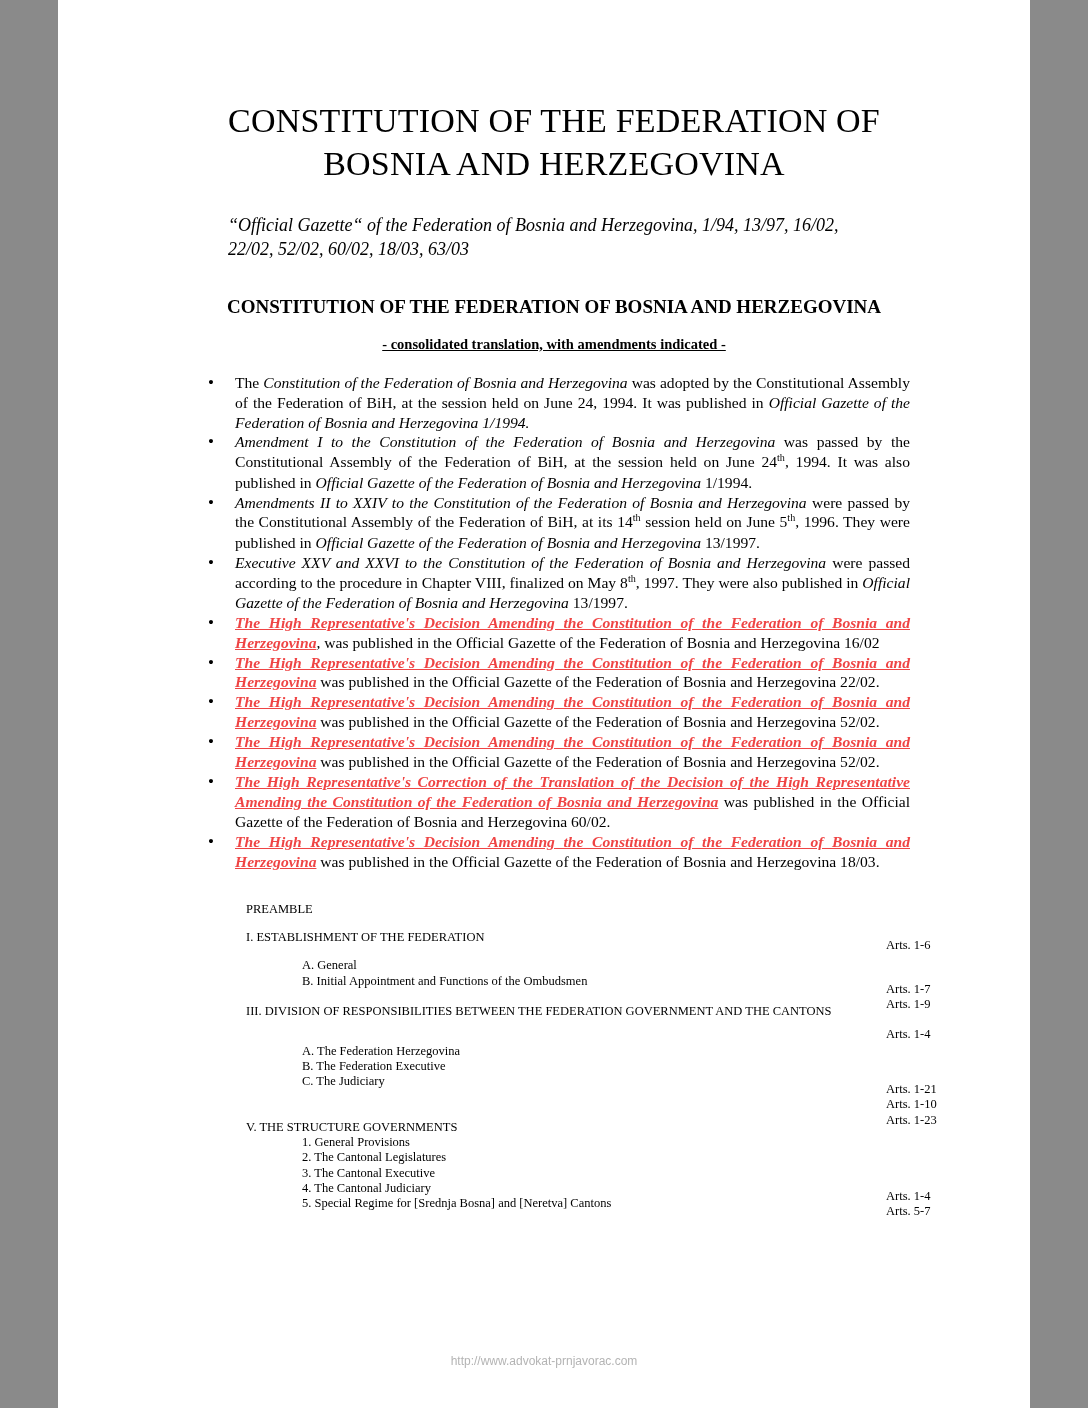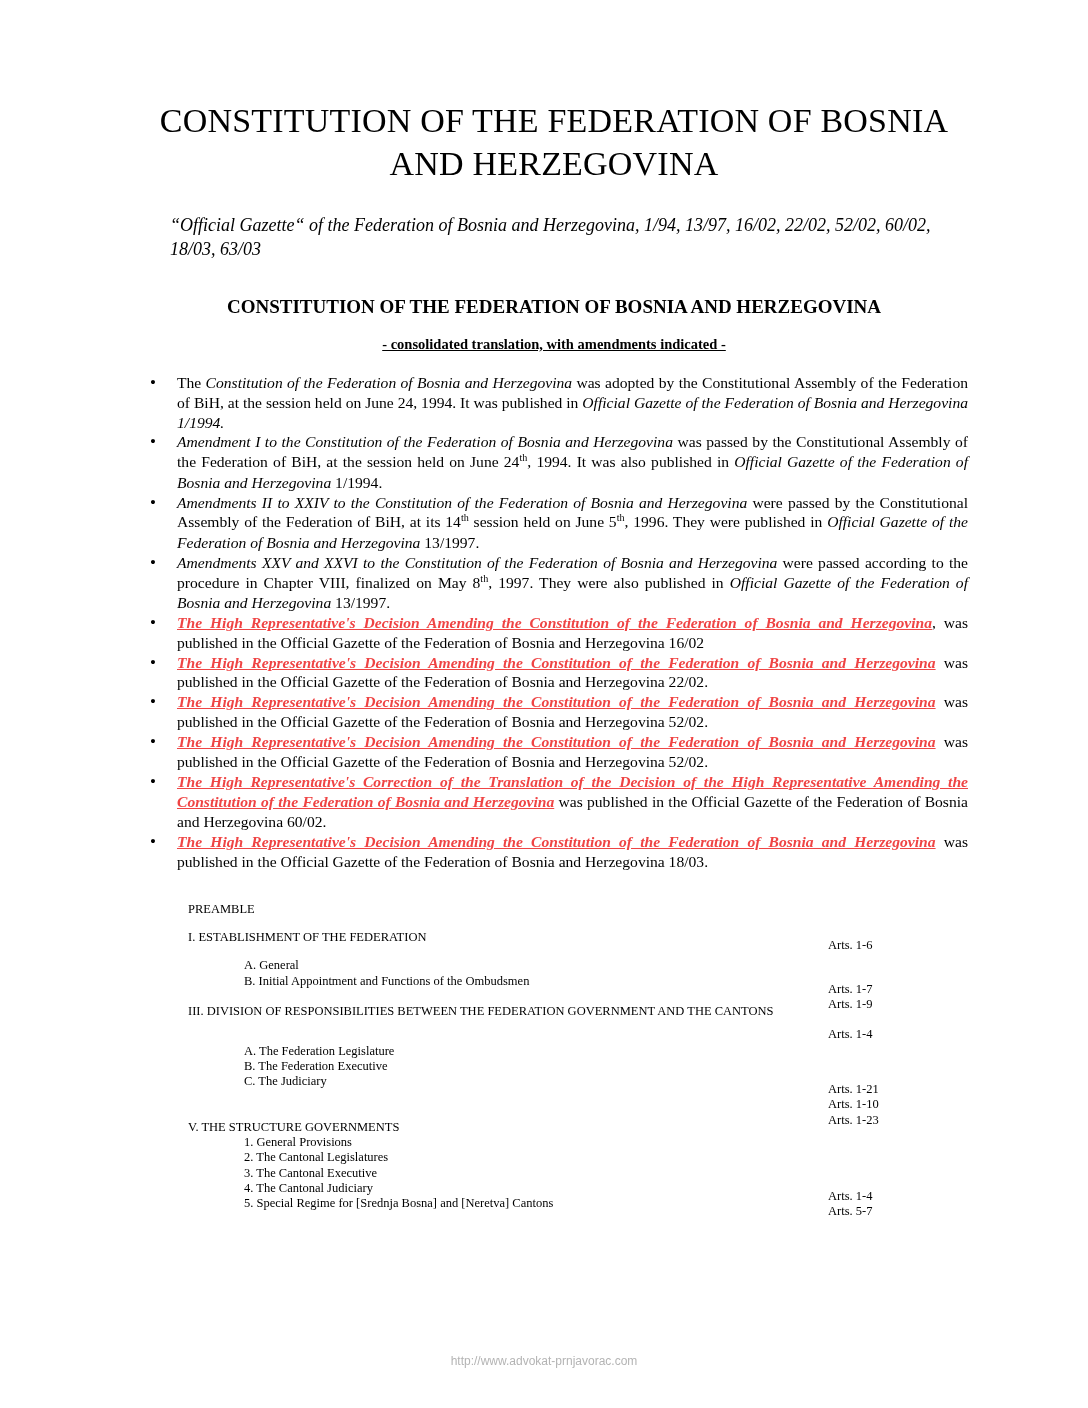--- a/index.html
+++ b/index.html
@@ -1,21 +1,21 @@
 <!DOCTYPE html>
 <html><head>
 <meta charset="utf-8">
 <style>
   html, body {
     margin: 0;
     padding: 0;
     background: #8a8a8a;
   }
   .page {
-    width: 1088px;
+    width: 972px;
     height: 1408px;
     background: #ffffff;
     position: relative;
     margin: 0 auto;
     box-sizing: border-box;
     font-family: "Liberation Serif", serif;
     color: #000000;
     overflow: hidden;
   }
   .content {
@@ -133,41 +133,41 @@
     <div class="gazette">“Official Gazette“ of the Federation of Bosnia and Herzegovina, 1/94, 13/97, 16/02, 22/02, 52/02, 60/02, 18/03, 63/03</div>
 
     <div class="subtitle">CONSTITUTION OF THE FEDERATION OF BOSNIA AND HERZEGOVINA</div>
 
     <div class="subtitle2">- consolidated translation, with amendments indicated -</div>
 
     <ul class="notes" id="notes-list">
         <li><span>The </span><span class="it">Constitution of the Federation of Bosnia and Herzegovina</span><span> was adopted by the Constitutional Assembly of the Federation of BiH, at the session held on June 24, 1994. It was published in </span><span class="it">Official Gazette of the Federation of Bosnia and Herzegovina 1/1994.</span></li>
         <li><span class="it">Amendment I to the Constitution of the Federation of Bosnia and Herzegovina</span><span> was passed by the Constitutional Assembly of the Federation of BiH, at the session held on June 24</span><sup>th</sup><span>, 1994. It was also published in </span><span class="it">Official Gazette of the Federation of Bosnia and Herzegovina</span><span> 1/1994.</span></li>
         <li><span class="it">Amendments II to XXIV to the Constitution of the Federation of Bosnia and Herzegovina</span><span> were passed by the Constitutional Assembly of the Federation of BiH, at its 14</span><sup>th</sup><span> session held on June 5</span><sup>th</sup><span>, 1996. They were published in </span><span class="it">Official Gazette of the Federation of Bosnia and Herzegovina</span><span> 13/1997.</span></li>
-        <li><span class="it">Amendments XXV and XXVI to the Constitution of the Federation of Bosnia and Herzegovina</span><span> were passed according to the procedure in Chapter VIII, finalized on May 8</span><sup>th</sup><span>, 1997. They were also published in </span><span class="it">Official Gazette of the Federation of Bosnia and Herzegovina</span><span> 13/1997.</span></li>
+        <li><span class="it">Executive XXV and XXVI to the Constitution of the Federation of Bosnia and Herzegovina</span><span> were passed according to the procedure in Chapter VIII, finalized on May 8</span><sup>th</sup><span>, 1997. They were also published in </span><span class="it">Official Gazette of the Federation of Bosnia and Herzegovina</span><span> 13/1997.</span></li>
         <li><a class="lnk" href="#">The High Representative's Decision Amending the Constitution of the Federation of Bosnia and Herzegovina</a><span>, was published in the Official Gazette of the Federation of Bosnia and Herzegovina 16/02</span></li>
         <li><a class="lnk" href="#">The High Representative's Decision Amending the Constitution of the Federation of Bosnia and Herzegovina</a><span> was published in the Official Gazette of the Federation of Bosnia and Herzegovina 22/02.</span></li>
         <li><a class="lnk" href="#">The High Representative's Decision Amending the Constitution of the Federation of Bosnia and Herzegovina</a><span> was published in the Official Gazette of the Federation of Bosnia and Herzegovina 52/02.</span></li>
         <li><a class="lnk" href="#">The High Representative's Decision Amending the Constitution of the Federation of Bosnia and Herzegovina</a><span> was published in the Official Gazette of the Federation of Bosnia and Herzegovina 52/02.</span></li>
         <li><a class="lnk" href="#">The High Representative's Correction of the Translation of the Decision of the High Representative Amending the Constitution of the Federation of Bosnia and Herzegovina</a><span> was published in the Official Gazette of the Federation of Bosnia and Herzegovina 60/02.</span></li>
         <li><a class="lnk" href="#">The High Representative's Decision Amending the Constitution of the Federation of Bosnia and Herzegovina</a><span> was published in the Official Gazette of the Federation of Bosnia and Herzegovina 18/03.</span></li>
       </ul>
 
     <div class="toc" id="toc-list">
         <div class="row"><span class="lbl ind1">PREAMBLE</span></div>
         <div class="gap-md"></div>
         <div class="row"><span class="lbl ind1">I. ESTABLISHMENT OF THE FEDERATION</span><span class="art">Arts. 1-6</span></div>
         <div class="gap-md"></div>
         <div class="row"><span class="lbl ind2">A. General</span></div>
         <div class="row"><span class="lbl ind2">B. Initial Appointment and Functions of the Ombudsmen</span><span class="art">Arts. 1-7</span></div>
         <div class="row"><span class="lbl ind1"></span><span class="art">Arts. 1-9</span></div>
         <div class="row"><span class="lbl ind1">III. DIVISION OF RESPONSIBILITIES BETWEEN THE FEDERATION GOVERNMENT AND THE CANTONS</span></div>
         <div class="row"><span class="lbl ind1"></span><span class="art">Arts. 1-4</span></div>
         <div class="gap-sm"></div>
-        <div class="row"><span class="lbl ind2">A. The Federation Legislature</span></div>
+        <div class="row"><span class="lbl ind2">A. The Federation Herzegovina</span></div>
         <div class="row"><span class="lbl ind2">B. The Federation Executive</span></div>
         <div class="row"><span class="lbl ind2">C. The Judiciary</span><span class="art">Arts. 1-21</span></div>
         <div class="row"><span class="lbl ind1"></span><span class="art">Arts. 1-10</span></div>
         <div class="row"><span class="lbl ind1"></span><span class="art">Arts. 1-23</span></div>
         <div class="row"><span class="lbl ind1">V. THE STRUCTURE GOVERNMENTS</span></div>
         <div class="row"><span class="lbl ind2">1. General Provisions</span></div>
         <div class="row"><span class="lbl ind2">2. The Cantonal Legislatures</span></div>
         <div class="row"><span class="lbl ind2">3. The Cantonal Executive</span></div>
         <div class="row"><span class="lbl ind2">4. The Cantonal Judiciary</span><span class="art">Arts. 1-4</span></div>
         <div class="row"><span class="lbl ind2">5. Special Regime for [Srednja Bosna] and [Neretva] Cantons</span><span class="art">Arts. 5-7</span></div>

